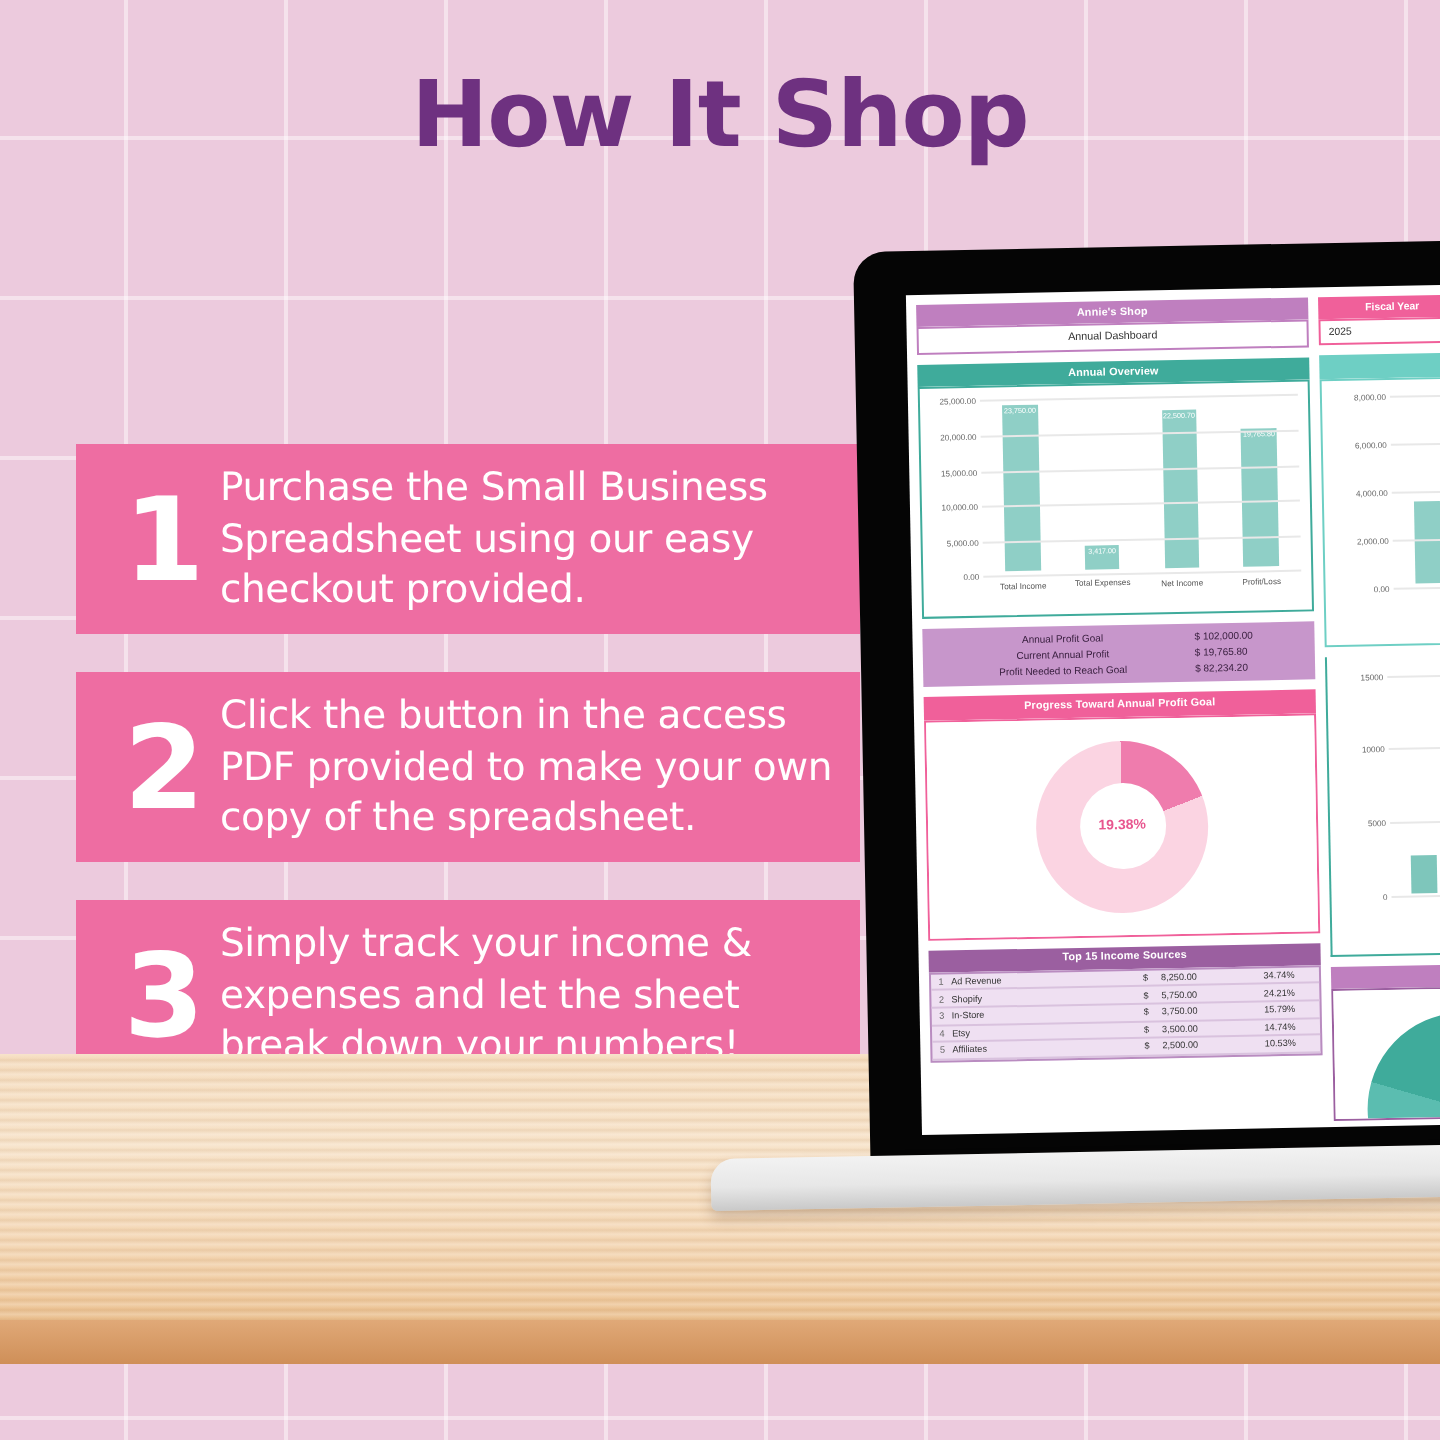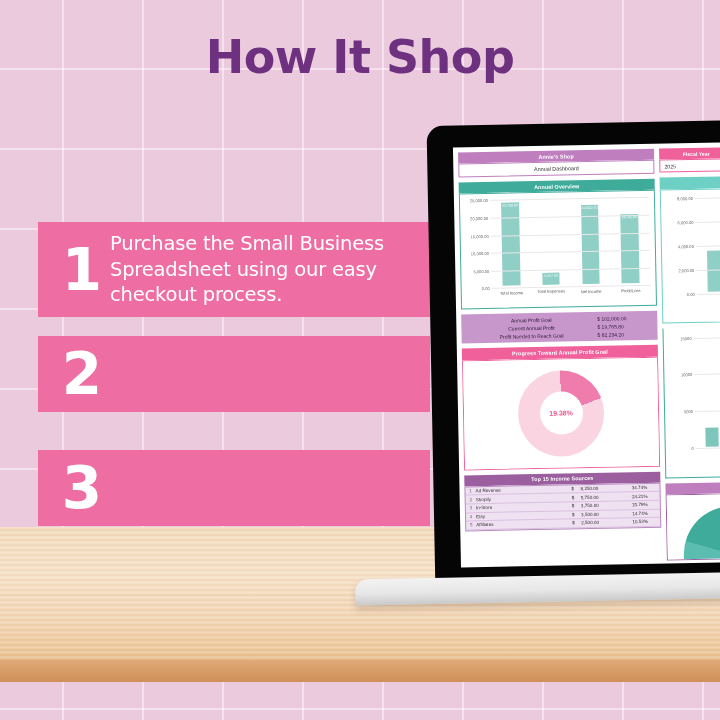--- a/index.html
+++ b/index.html
@@ -204,27 +204,29 @@
 </style>
 </head>
 <body>
 
 <div id="bg-grid"></div>
 
 <div id="page-title">How It Shop</div>
 
 <div class="step" id="step-1">
   <div class="step-num">1</div>
-  <div class="step-text">Purchase the Small Business Spreadsheet using our easy checkout process.</div>
+  <div class="step-text">Purchase the Small Business Spreadsheet using our easy checkout provided.</div>
 </div>
 <div class="step" id="step-2">
   <div class="step-num">2</div>
+  <div class="step-text">Click the button in the access PDF provided to make your own copy of the spreadsheet.</div>
 </div>
 <div class="step" id="step-3">
   <div class="step-num">3</div>
+  <div class="step-text">Simply track your income &amp; expenses and let the sheet break down your numbers!</div>
 </div>
 
 <div id="desk"></div>
 <div id="desk-edge"></div>
 
 <div id="laptop">
   <div id="laptop-screen-shell"></div>
   <div id="screen">
 
     <div class="col-left">

